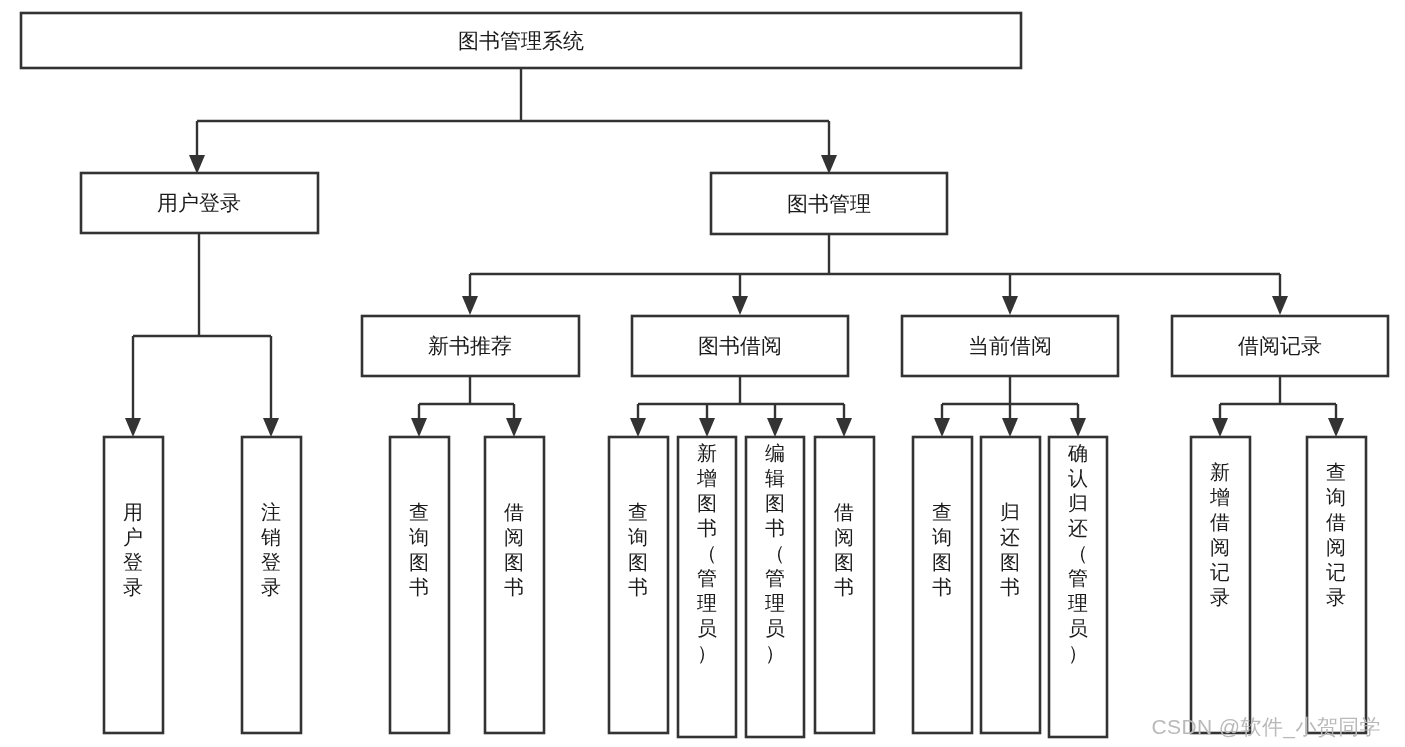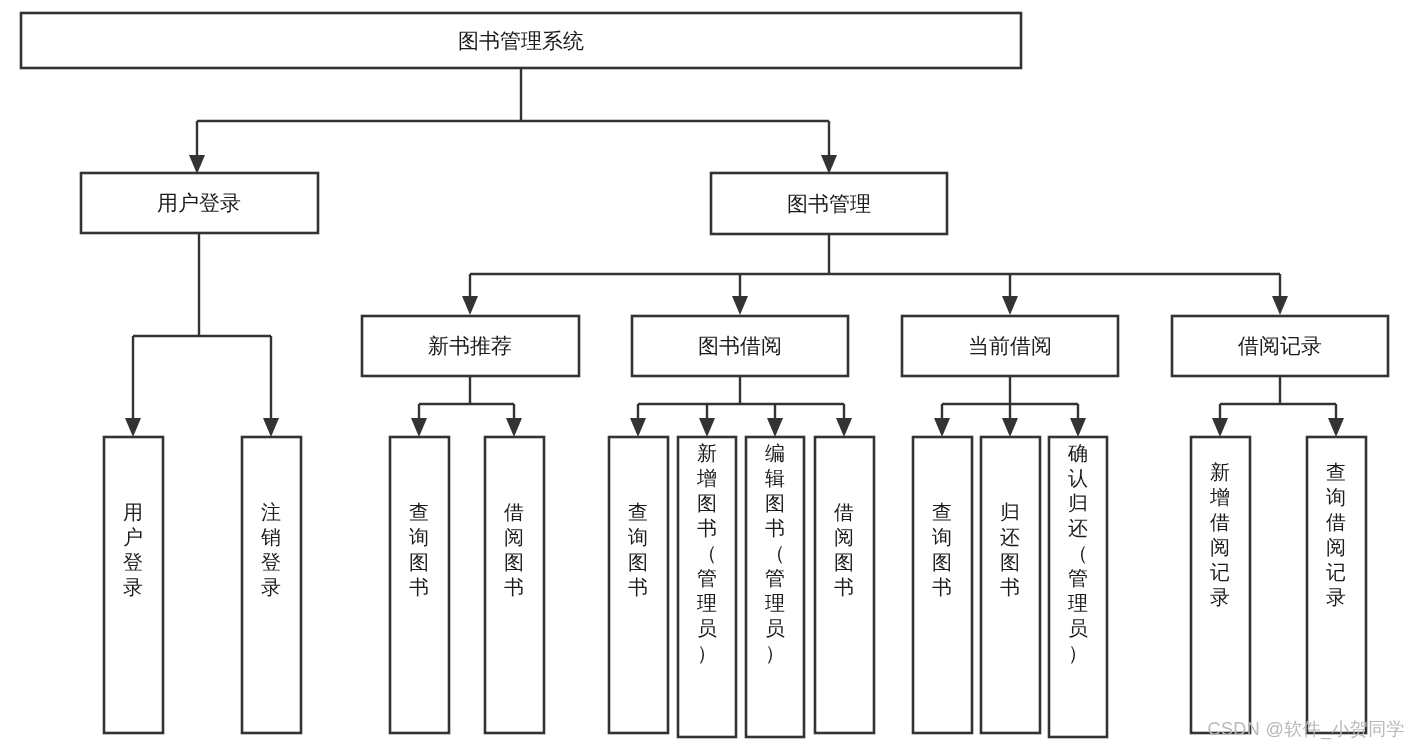--- a/index.html
+++ b/index.html
@@ -50,24 +50,24 @@
     dominant-baseline: middle;
   }
   .node-label-v {
     font-family: "Liberation Sans", "DejaVu Sans", sans-serif;
     font-size: 20px;
     fill: #1a1a1a;
     text-anchor: middle;
   }
   .watermark {
     position: absolute;
-    right: 0;
+    right: 24px;
     bottom: 6px;
     font-family: "Liberation Sans", "DejaVu Sans", sans-serif;
-    font-size: 18px;
+    font-size: 21px;
     color: #b9b9b9;
     letter-spacing: 0.4px;
     white-space: nowrap;
     user-select: none;
   }
 </style>
 </head>
 <body>
 
 <div id="diagram-root">

